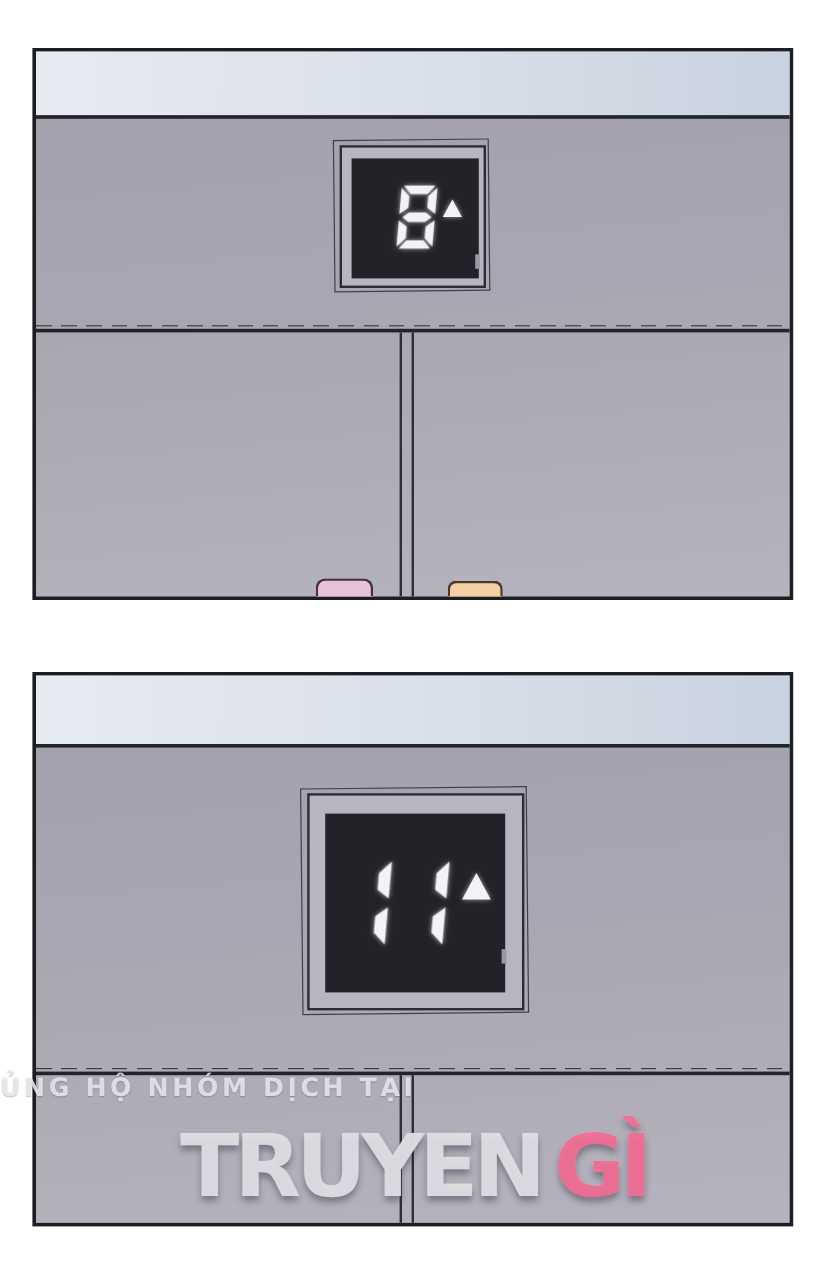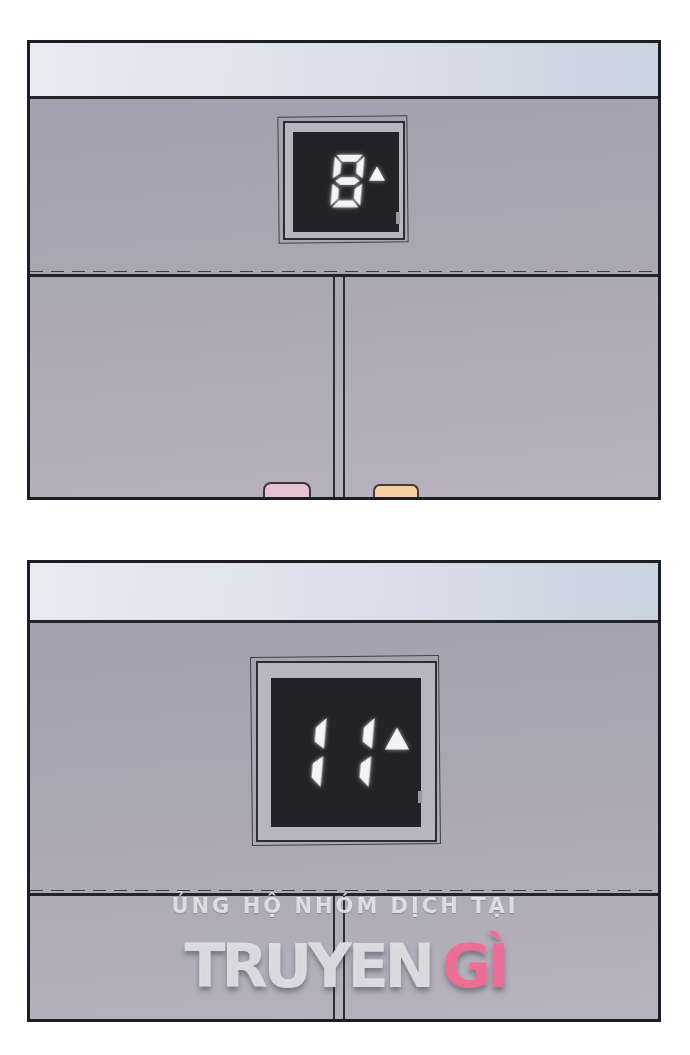--- a/index.html
+++ b/index.html
@@ -76,28 +76,28 @@
   .display-large .up-arrow{left:114px;top:49px;width:24px;height:23px;}
   .up-arrow polygon{fill:#f3f3f7;}
 
   .notch{position:absolute;right:-1px;width:4px;height:12px;background:#9b98a3;}
   .display-small .notch{top:80px;}
   .display-large .notch{top:113px;}
 
   
   .wm-small{
     position:absolute;top:894px;left:0;width:690px;z-index:6;
-    text-align:center;font-weight:bold;font-size:21px;letter-spacing:3px;
+    font-weight:bold;font-size:21px;letter-spacing:3px;
     color:rgba(236,237,242,.84);
     text-shadow:0 1px 1px rgba(70,70,82,.35);
   }
   .wm-big{
     position:absolute;top:936px;left:0;width:690px;z-index:6;
     display:flex;justify-content:center;line-height:1;
-    font-weight:bold;font-size:60px;letter-spacing:-4px;
+    font-weight:bold;font-size:72px;letter-spacing:-4px;
     text-shadow:0 4px 5px rgba(48,48,60,.45),0 0 1px rgba(255,255,255,.55);
   }
   .wm-light{color:rgba(221,220,226,.95);}
   .wm-pink{color:rgba(238,108,148,.95);margin-left:11px;}
   .wm-white{color:rgba(238,238,243,.95);}
 </style>
 </head>
 <body>
 
 <div class="panel panel-top">

